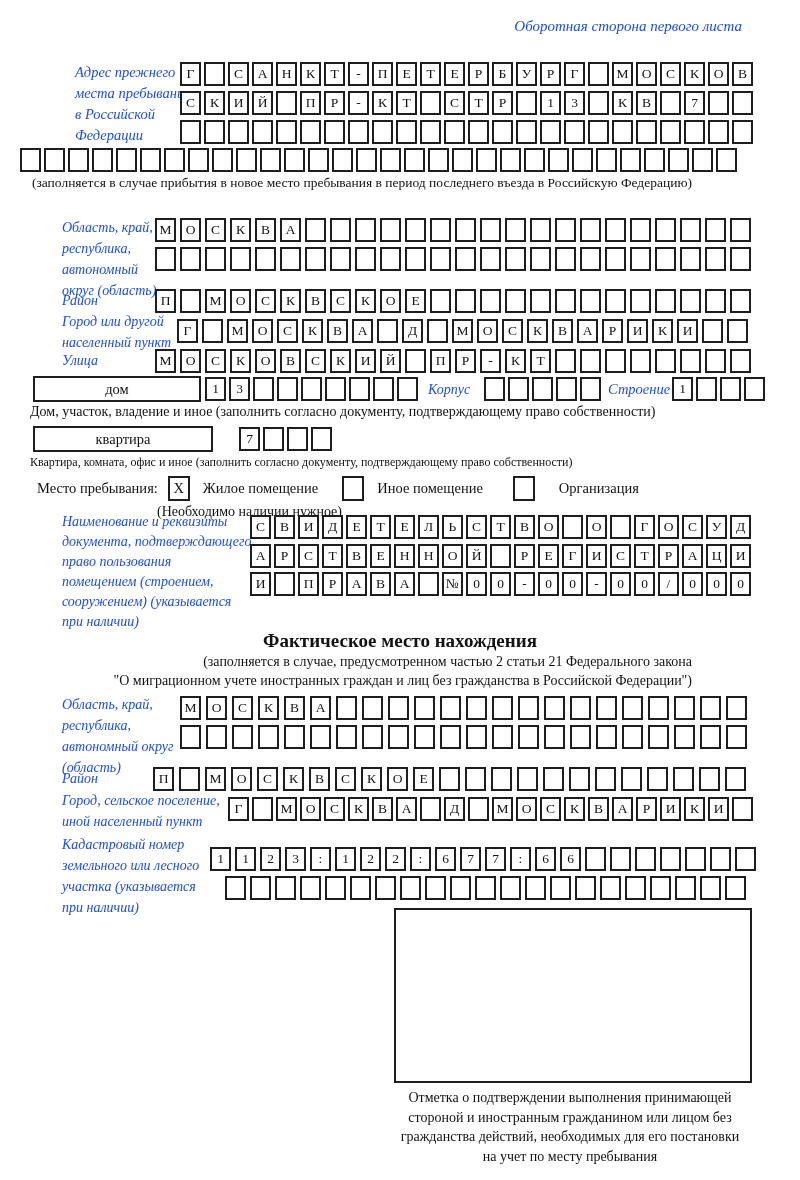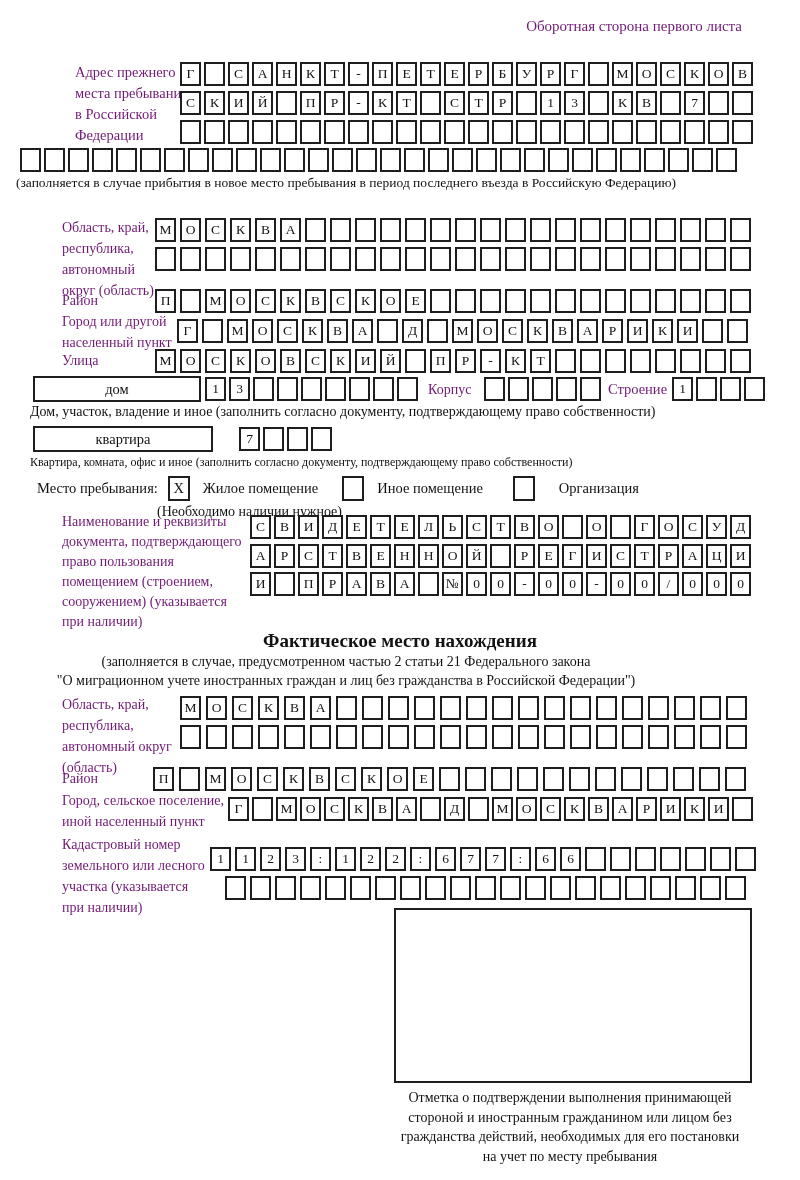--- a/index.html
+++ b/index.html
@@ -1,20 +1,20 @@
 <!DOCTYPE html>
 <html><head>
 <meta charset="utf-8">
 <style>
   html,body{margin:0;padding:0;background:#fff;}
   #page{position:relative;width:800px;height:1180px;background:#fff;
         font-family:"Liberation Serif","DejaVu Serif",serif;color:#121212;overflow:hidden;}
-  .lab{position:absolute;font-size:14px;line-height:21px;color:#701a75;}
+  .lab{position:absolute;font-size:14px;line-height:21px;color:#1d4ed8;font-style:italic;}
   .cap{position:absolute;font-size:13.5px;color:#121212;}
-  .center{left:0;width:692px;text-align:center;}
+  .center{left:0;width:692px;text-align:right;}
   .titleb{position:absolute;left:0;width:800px;text-align:center;font-weight:bold;}
   .row{position:absolute;display:flex;}
   .cell{box-sizing:border-box;flex:none;width:21px;height:24px;border:2px solid #1e1e1e;
         margin-right:3px;display:flex;align-items:center;justify-content:center;
         font-size:13.5px;background:#fff;}
   .p25 .cell{margin-right:4px;}
   .p26 .cell{margin-right:5px;}
   .named-box{position:absolute;box-sizing:border-box;border:2px solid #1e1e1e;height:26px;
         display:flex;align-items:center;justify-content:center;font-size:14.5px;background:#fff;}
   .chk{box-sizing:border-box;flex:none;width:22px;height:25px;border:2px solid #1e1e1e;

